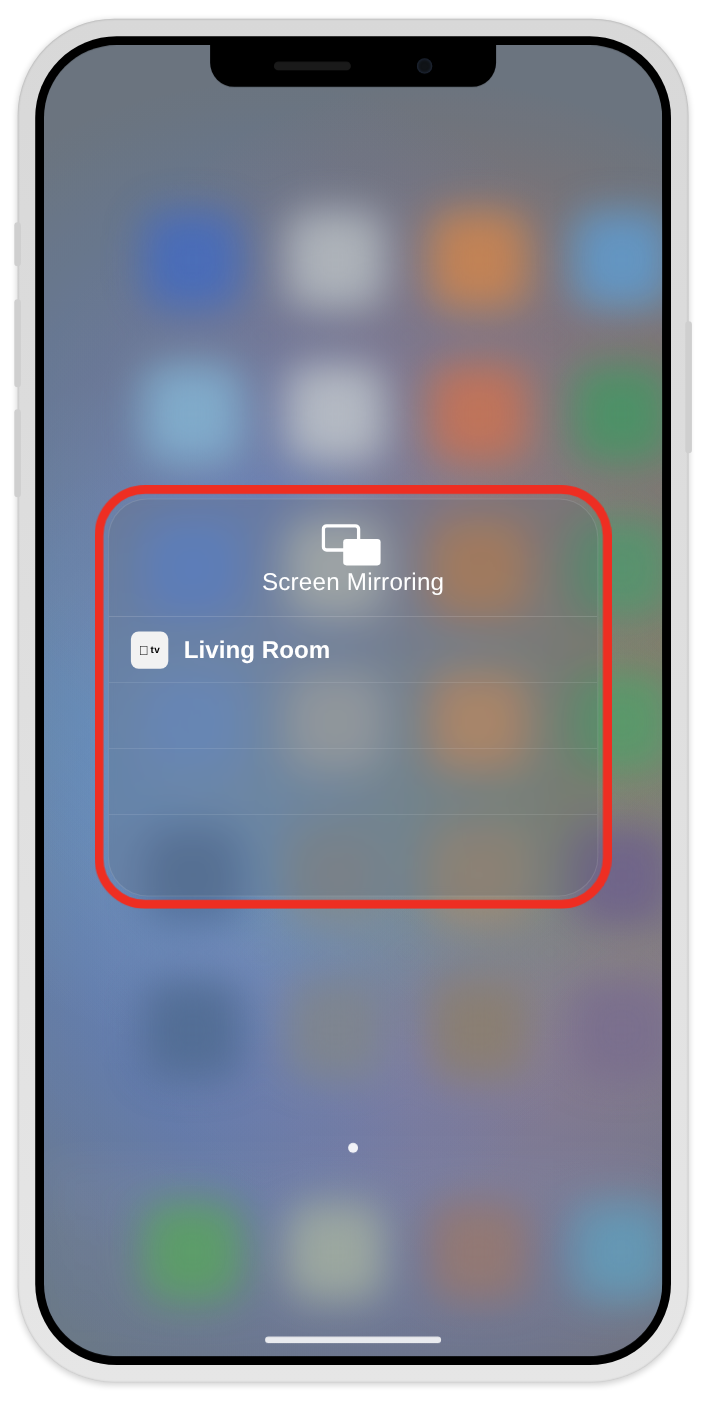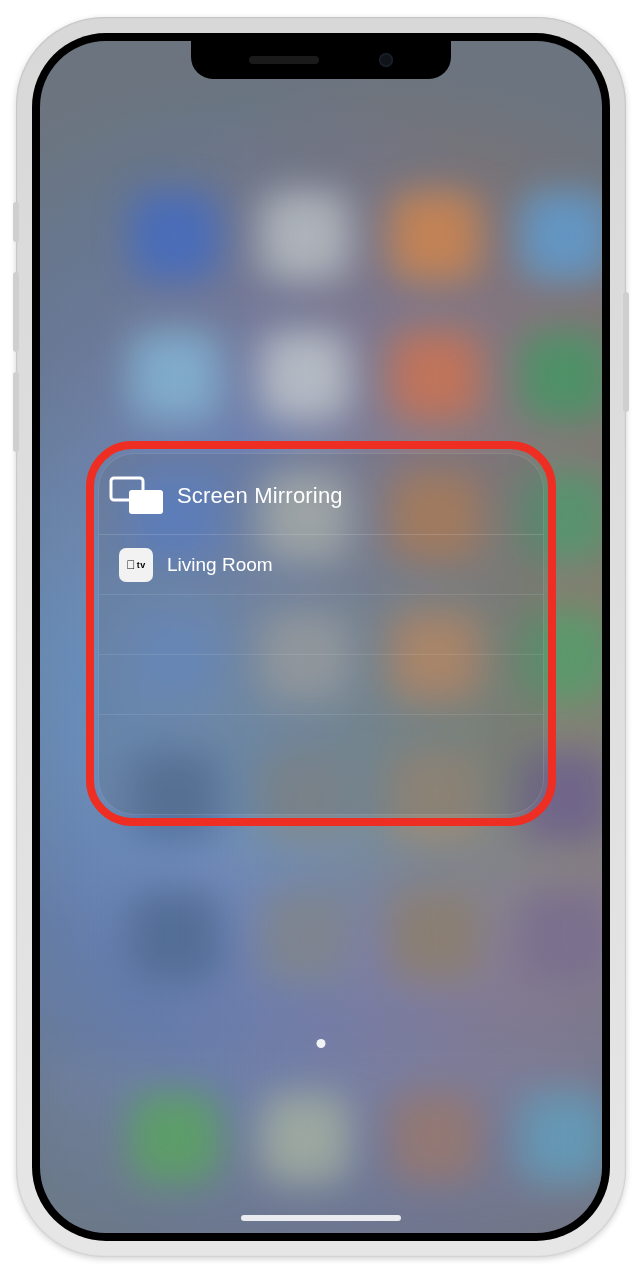--- a/index.html
+++ b/index.html
@@ -114,38 +114,38 @@
     .mirror-panel{
       position:absolute; left:58px; right:58px; top:412px; height:362px;
       border-radius:36px;
       background: rgba(90,100,110,.22);
       backdrop-filter: blur(4px);
       z-index:3; color:#fff;
       overflow:hidden;
       border:1px solid rgba(255,255,255,.12);
     }
     .mirror-header{
-      display:flex;flex-direction:row;align-items:center;gap:10px;
+      display:flex;flex-direction:column;align-items:center;gap:0;
       padding:22px 10px 18px;
     }
     .mirror-icon svg{display:block}
     .mirror-title{font-size:22px;font-weight:500;letter-spacing:.2px}
     .row{
       display:flex;align-items:center;gap:14px;
       padding:12px 20px;height:60px;
       border-top:1px solid rgba(255,255,255,.14);
     }
     .row.empty{border-top:1px solid rgba(255,255,255,.10);}
     .row .app-icon{
       width:34px;height:34px;border-radius:7px;background:#f2f2f2;color:#000;
       display:flex;align-items:center;justify-content:center;
       font-size:9px;font-weight:700;letter-spacing:.5px;
     }
     .row .app-icon span.apple{font-size:12px;line-height:1;margin-right:1px}
-    .row .label{font-size:19px;font-weight:400;color:#fff}
+    .row .label{font-size:22px;font-weight:700;color:#fff}
 
     
     .side-btn{position:absolute;background:#cfcfcf;border-radius:4px}
     .sb-mute{left:-3px;top:185px;width:6px;height:40px}
     .sb-vup{left:-3px;top:255px;width:6px;height:80px}
     .sb-vdn{left:-3px;top:355px;width:6px;height:80px}
     .sb-pwr{right:-3px;top:275px;width:6px;height:120px}
   </style>
 </head>
 <body>

